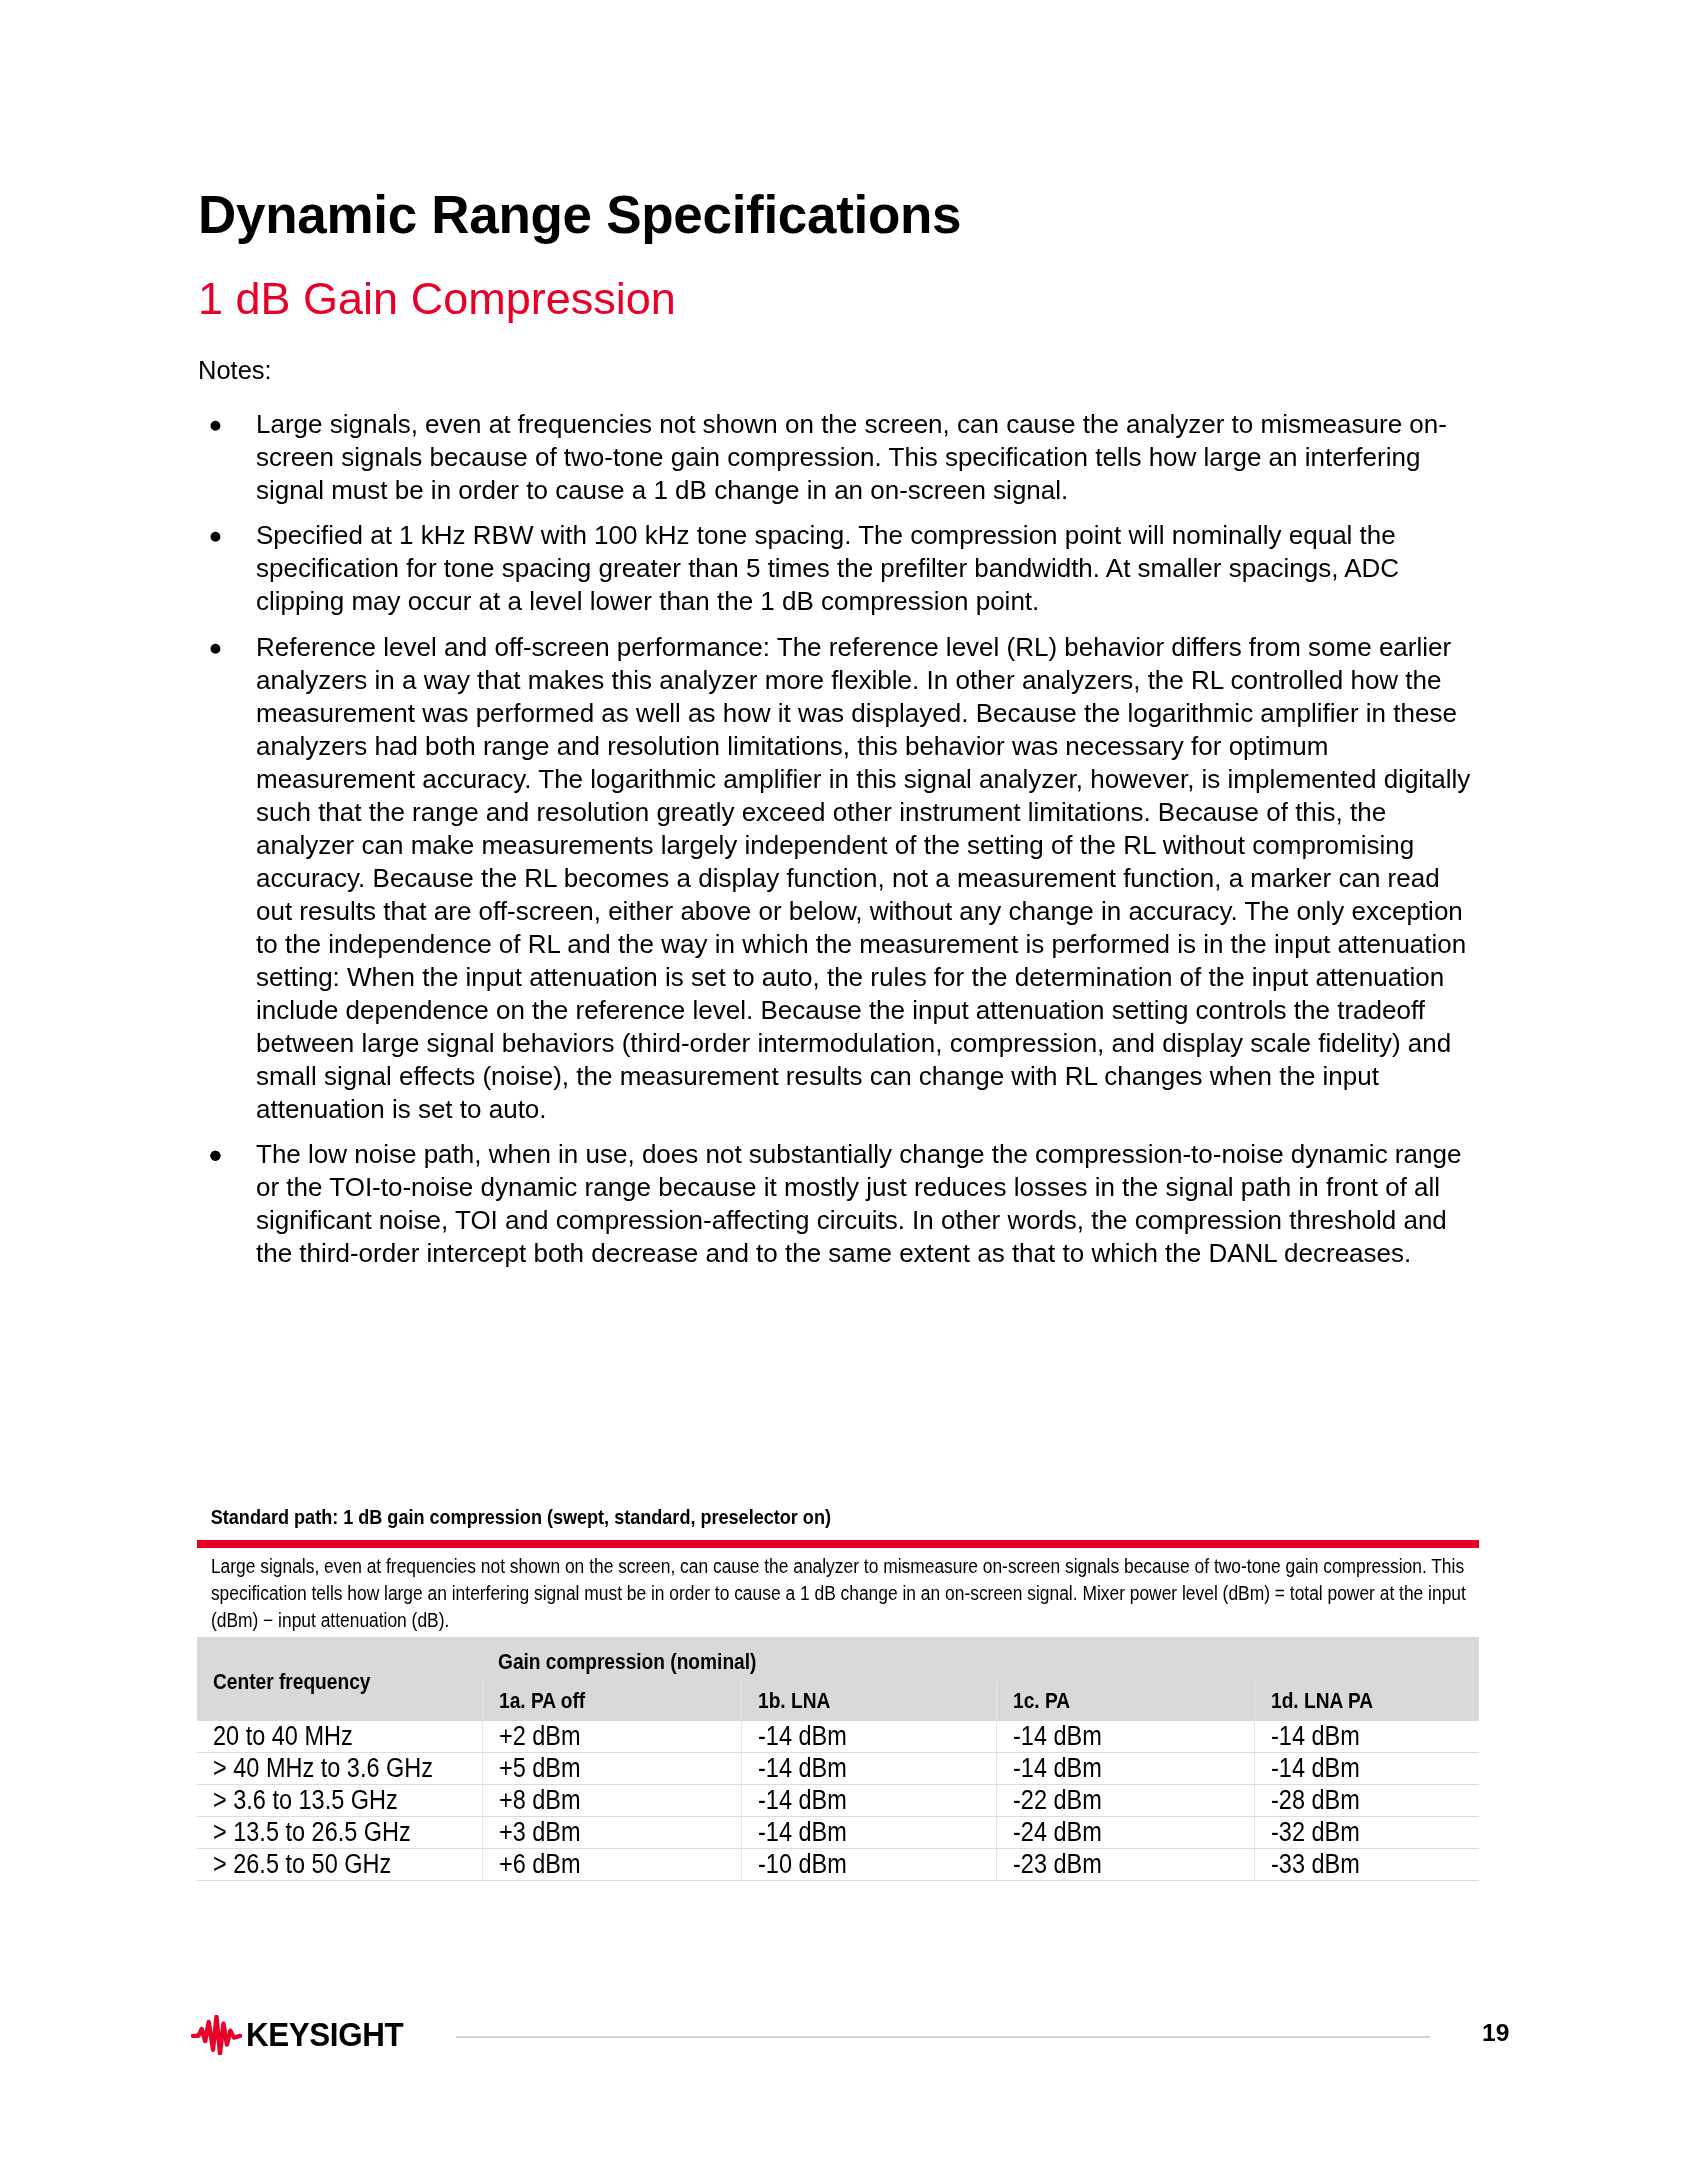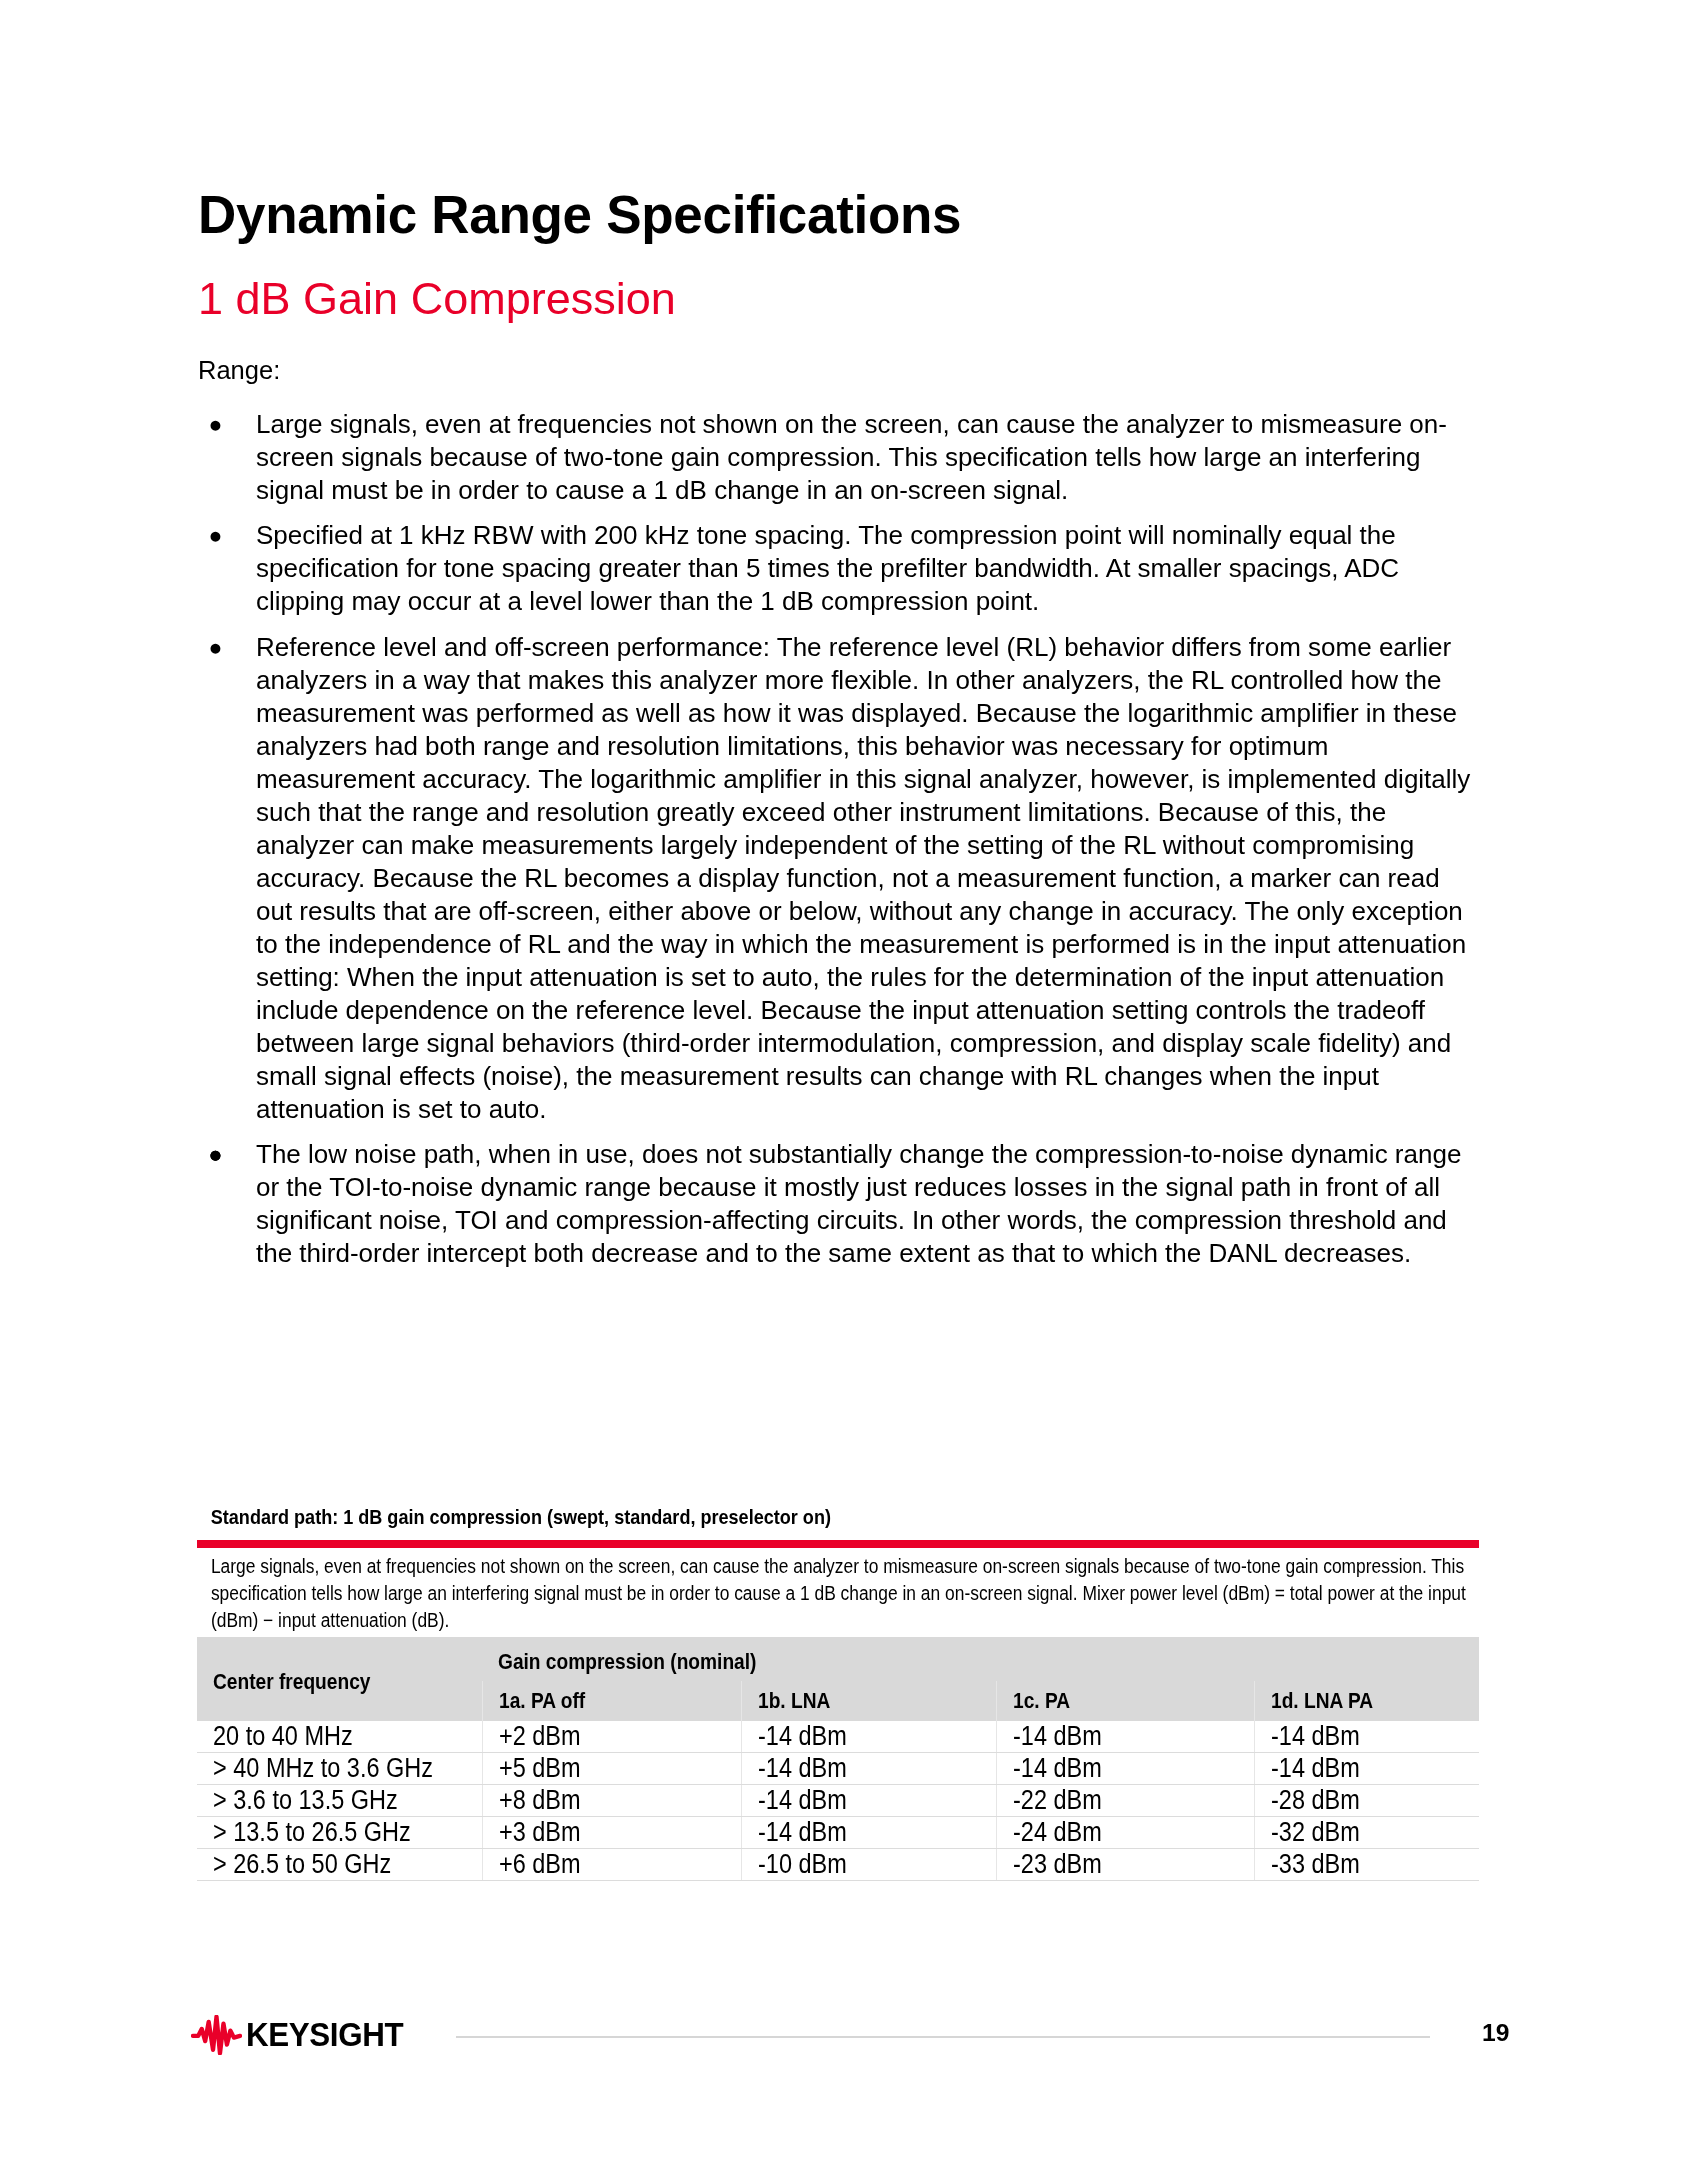--- a/index.html
+++ b/index.html
@@ -87,25 +87,25 @@
       position: absolute; left: 1482px; top: 2019px; font-size: 24.6px; font-weight: bold;
     }
   </style>
 </head>
 <body>
 
 <div class="page">
 
   <h1 class="title">Dynamic Range Specifications</h1>
   <h2 class="subtitle">1 dB Gain Compression</h2>
-  <p class="notes-label">Range:</p>
+  <p class="notes-label">Notes:</p>
 
   <ul class="notes">
     <li><span class="bullet">●</span><span>Large signals, even at frequencies not shown on the screen, can cause the analyzer to mismeasure on-screen signals because of two-tone gain compression. This specification tells how large an interfering signal must be in order to cause a 1 dB change in an on-screen signal.</span></li>
-    <li><span class="bullet">●</span><span>Specified at 1 kHz RBW with 200 kHz tone spacing. The compression point will nominally equal the specification for tone spacing greater than 5 times the prefilter bandwidth. At smaller spacings, ADC clipping may occur at a level lower than the 1 dB compression point.</span></li>
+    <li><span class="bullet">●</span><span>Specified at 1 kHz RBW with 100 kHz tone spacing. The compression point will nominally equal the specification for tone spacing greater than 5 times the prefilter bandwidth. At smaller spacings, ADC clipping may occur at a level lower than the 1 dB compression point.</span></li>
     <li><span class="bullet">●</span><span>Reference level and off-screen performance: The reference level (RL) behavior differs from some earlier analyzers in a way that makes this analyzer more flexible. In other analyzers, the RL controlled how the measurement was performed as well as how it was displayed. Because the logarithmic amplifier in these analyzers had both range and resolution limitations, this behavior was necessary for optimum measurement accuracy. The logarithmic amplifier in this signal analyzer, however, is implemented digitally such that the range and resolution greatly exceed other instrument limitations. Because of this, the analyzer can make measurements largely independent of the setting of the RL without compromising accuracy. Because the RL becomes a display function, not a measurement function, a marker can read out results that are off-screen, either above or below, without any change in accuracy. The only exception to the independence of RL and the way in which the measurement is performed is in the input attenuation setting: When the input attenuation is set to auto, the rules for the determination of the input attenuation include dependence on the reference level. Because the input attenuation setting controls the tradeoff between large signal behaviors (third-order intermodulation, compression, and display scale fidelity) and small signal effects (noise), the measurement results can change with RL changes when the input attenuation is set to auto.</span></li>
     <li><span class="bullet">●</span></li>
     <li><span class="bullet">●</span></li>
     <li><span class="bullet">●</span><span>The low noise path, when in use, does not substantially change the compression-to-noise dynamic range or the TOI-to-noise dynamic range because it mostly just reduces losses in the signal path in front of all significant noise, TOI and compression-affecting circuits. In other words, the compression threshold and the third-order intercept both decrease and to the same extent as that to which the DANL decreases.</span></li>
   </ul>
 
   <div class="spec-table-wrap">
     <div class="spec-caption">Standard path: 1 dB gain compression (swept, standard, preselector on)</div>
     <div class="red-rule"></div>
     <div class="spec-desc">Large signals, even at frequencies not shown on the screen, can cause the analyzer to mismeasure on-screen signals because of two-tone gain compression. This specification tells how large an interfering signal must be in order to cause a 1 dB change in an on-screen signal. Mixer power level (dBm) = total power at the input (dBm) − input attenuation (dB).</div>

